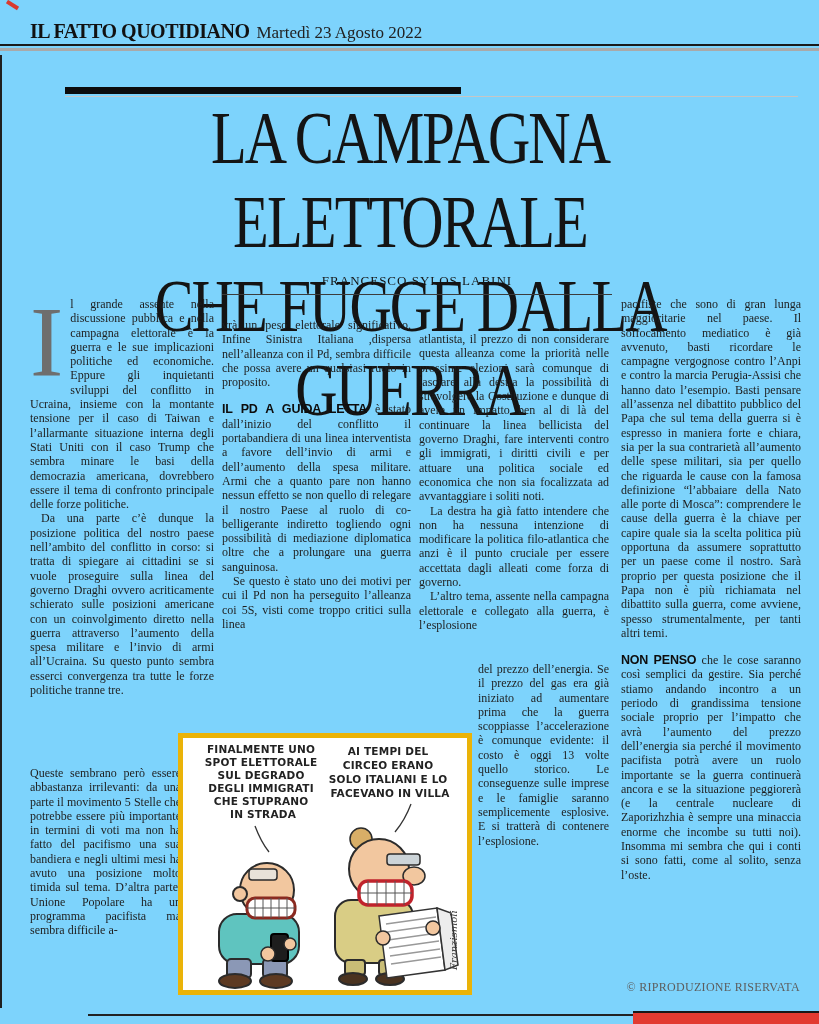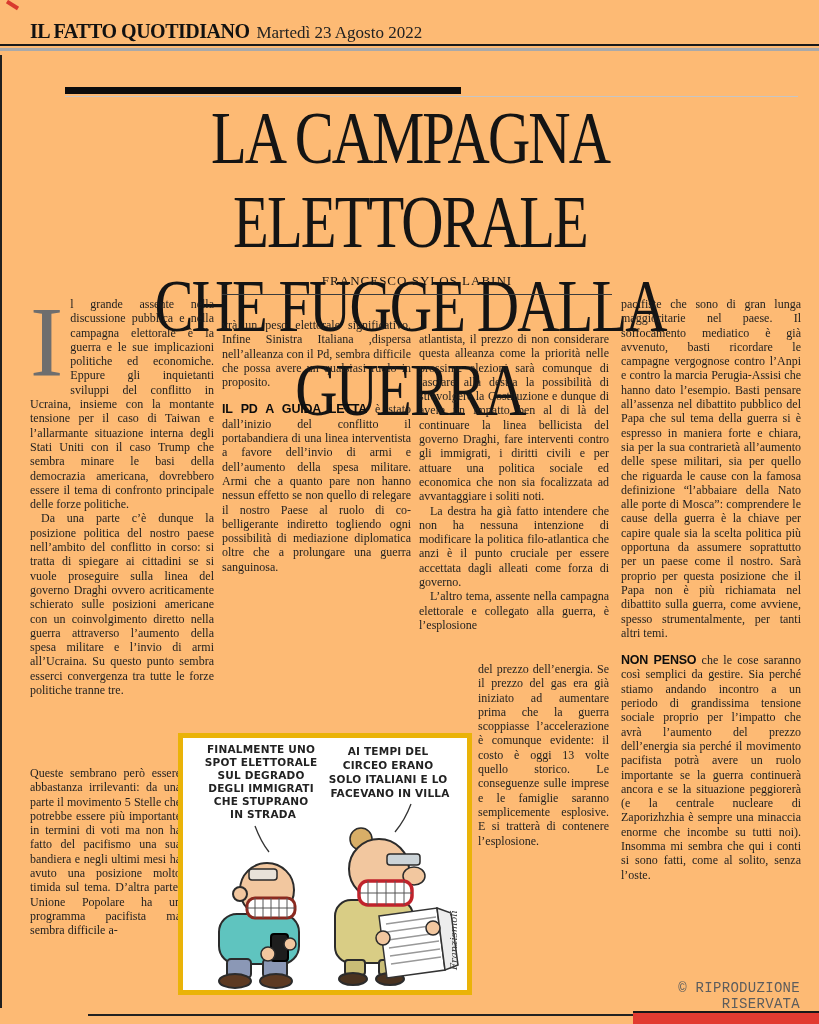--- a/index.html
+++ b/index.html
@@ -1,16 +1,16 @@
 <!DOCTYPE html>
 <html><head>
 <meta charset="utf-8">
 <style>
   html,body{margin:0;padding:0;background:#e9e9e9;}
-  .page{position:relative;width:819px;height:1024px;background:#fdba74;overflow:hidden;
+  .page{position:relative;width:819px;height:1024px;background:#7dd3fc;overflow:hidden;
         font-family:"Liberation Serif",serif;color:#1c1c1c;}
   
   .masthead-row{position:absolute;left:30px;top:20px;white-space:nowrap;}
   .masthead{font-weight:700;font-size:20px;letter-spacing:-0.5px;color:#111;}
   .dateline{font-size:17px;color:#222;margin-left:7px;}
   .rule-dark{position:absolute;left:0;top:44px;width:819px;height:2px;background:#1a1a1a;}
   .rule-gray{position:absolute;left:0;top:48px;width:819px;height:3px;background:#a9a9a9;}
   .left-border{position:absolute;left:0;top:55px;width:2px;height:953px;background:#1f1f1f;}
   .red-mark{position:absolute;left:6px;top:3px;width:13px;height:4px;background:#d93a2e;transform:rotate(32deg);}
   .section-bar{position:absolute;left:65px;top:87px;width:396px;height:7px;background:#0c0c0c;}
@@ -32,21 +32,21 @@
         letter-spacing:-0.2px;color:#0d0d0d;margin-top:47px;}
   .dropcap{float:left;font-size:100px;line-height:84px;color:#6e6e6e;margin:3px 7px 0 0;
            font-family:"Liberation Serif",serif;}
   .col1a{left:30px;top:297px;width:184px;}
   .col1b{left:30px;top:766px;width:151px;height:252px;overflow:hidden;}
   .col2{left:222px;top:318px;width:189px;}
   .col3full{left:419px;top:332px;width:190px;}
   .col3narrow{left:478px;top:662px;width:131px;}
   .col4{left:621px;top:297px;width:180px;}
   .copyright{position:absolute;left:601px;top:980px;width:199px;text-align:right;
-             font-family:Liberation Mono, monospace;font-size:14px;color:#5d5d5d;letter-spacing:0.3px;}
+             font-family:Liberation Serif, serif;font-size:12px;color:#5d5d5d;letter-spacing:0.3px;}
   
   .cartoon{position:absolute;left:178px;top:733px;width:284px;height:252px;
            border:5px solid #eab308;background:#ffffff;}
   .bubble-text{font-family:"DejaVu Sans",sans-serif;font-weight:700;font-size:10.5px;
                letter-spacing:0.2px;fill:#222;}
   .sig{font-family:"DejaVu Serif",serif;font-style:italic;font-size:10px;fill:#3a3a3a;}
   
   .bottom-rule{position:absolute;left:88px;top:1014px;width:545px;height:2px;background:#222;}
   .red-block{position:absolute;left:633px;top:1011px;width:186px;height:13px;
              background:#e23b31;border-top:2px solid #181818;}
@@ -78,20 +78,21 @@
     <p><span class="dropcap">I</span><span>l grande assente nella discussione pubblica e nella campagna elettorale è la guerra e le sue implicazioni politiche ed economiche. Eppure gli inquietanti sviluppi del conflitto in Ucraina, insieme con la montante tensione per il caso di Taiwan e l’allarmante situazione interna degli Stati Uniti con il caso Trump che sembra minare le basi della democrazia americana, dovrebbero essere il tema di confronto principale delle forze politiche.</span></p>
     <p class="indent"><span>Da una parte c’è dunque la posizione politica del nostro paese nell’ambito del conflitto in corso: si tratta di spiegare ai cittadini se si vuole proseguire sulla linea del governo Draghi ovvero acriticamente schierato sulle posizioni americane con un coinvolgimento diretto nella guerra attraverso l’aumento della spesa militare e l’invio di armi all’Ucraina. Su questo punto sembra esserci convergenza tra tutte le forze politiche tranne tre.</span></p>
   </div>
   <div class="col col1b">
     <p><span>Queste sembrano però essere abbastanza irrilevanti: da una parte il movimento 5 Stelle che potrebbe essere più importante in termini di voti ma non ha fatto del pacifismo una sua bandiera e negli ultimi mesi ha avuto una posizione molto timida sul tema. D’altra parte, Unione Popolare ha un programma pacifista ma sembra difficile a-</span></p>
   </div>
 
   <div class="col col2">
     <p><span>vrà un peso elettorale significativo. Infine Sinistra Italiana ,dispersa nell’alleanza con il Pd, sembra difficile che possa avere un qualsiasi ruolo in proposito.</span></p>
     <p class="lead-para"><span class="lead">IL PD A GUIDA LETTA</span><span> è stato dall’inizio del conflitto il portabandiera di una linea interventista a favore dell’invio di armi e dell’aumento della spesa militare. Armi che a quanto pare non hanno nessun effetto se non quello di relegare il nostro Paese al ruolo di co-belligerante indiretto togliendo ogni possibilità di mediazione diplomatica oltre che a prolungare una guerra sanguinosa.</span></p>
+    <p class="indent"><span>Se questo è stato uno dei motivi per cui il Pd non ha perseguito l’alleanza coi 5S, visti come troppo critici sulla linea</span></p>
   </div>
 
   <div class="col col3full">
     <p><span>atlantista, il prezzo di non considerare questa alleanza come la priorità nelle prossime elezioni sarà comunque di lasciare alla destra la possibilità di stravolgere la Costituzione e dunque di avere un impatto ben al di là del continuare la linea bellicista del governo Draghi, fare interventi contro gli immigrati, i diritti civili e per attuare una politica sociale ed economica che non sia focalizzata ad avvantaggiare i soliti noti.</span></p>
     <p class="indent"><span>La destra ha già fatto intendere che non ha nessuna intenzione di modificare la politica filo-atlantica che anzi è il punto cruciale per essere accettata dagli alleati come forza di governo.</span></p>
     <p class="indent"><span>L’altro tema, assente nella campagna elettorale e collegato alla guerra, è l’esplosione</span></p>
   </div>
   <div class="col col3narrow">
     <p><span>del prezzo dell’energia. Se il prezzo del gas era già iniziato ad aumentare prima che la guerra scoppiasse l’accelerazione è comunque evidente: il costo è oggi 13 volte quello storico. Le conseguenze sulle imprese e le famiglie saranno semplicemente esplosive. E si tratterà di contenere l’esplosione.</span></p>
   </div>

